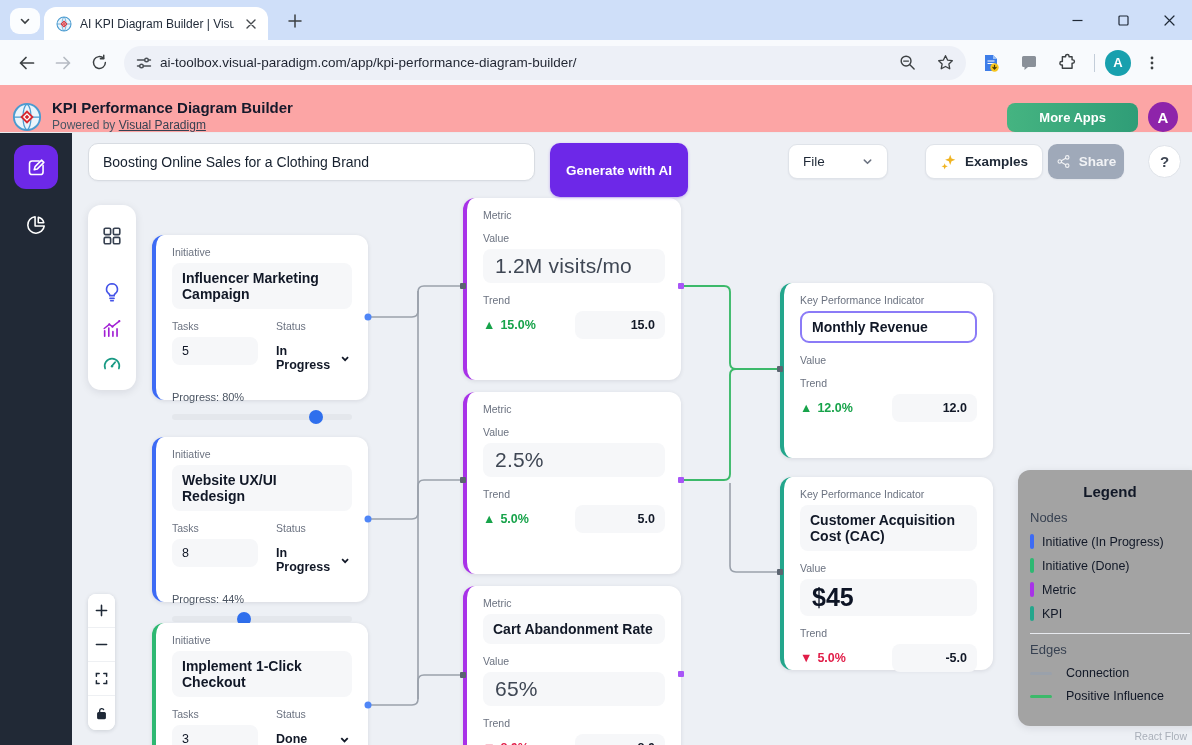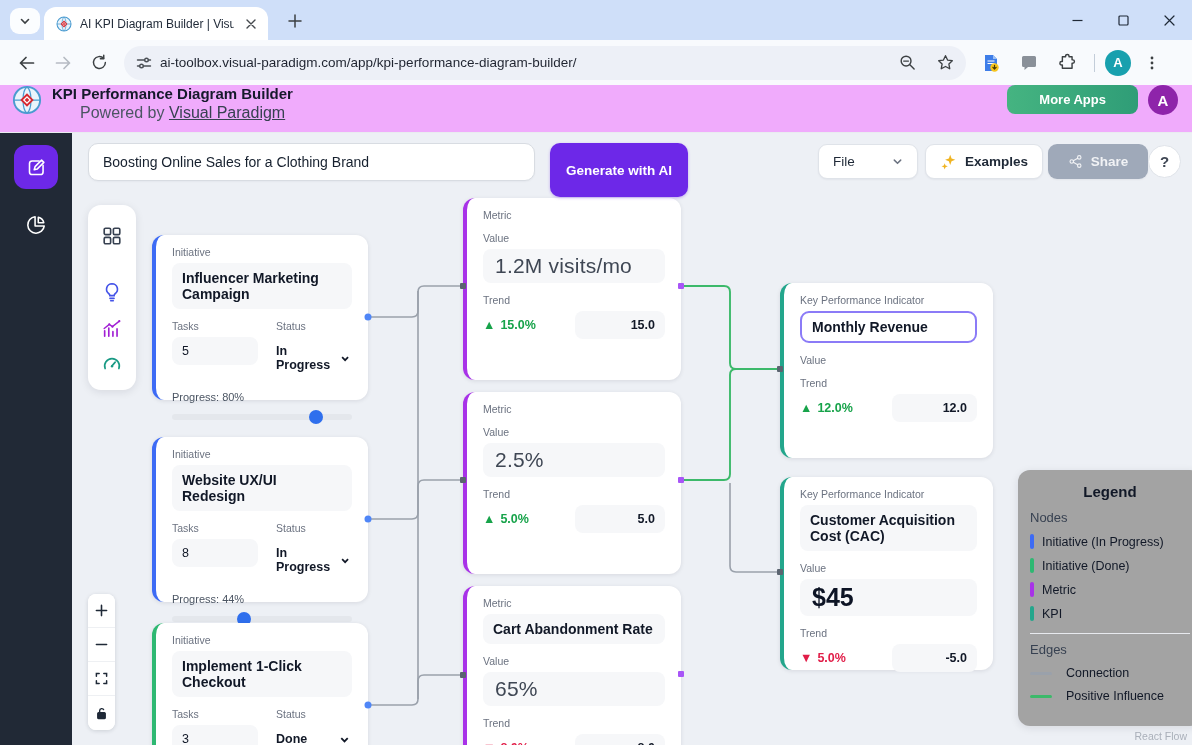--- a/index.html
+++ b/index.html
@@ -25,24 +25,24 @@
   .url-pill { height:34px; flex:1; max-width:842px; margin-left:6px; background:var(--url-pill); border-radius:17px;
     display:flex; align-items:center; padding:0 6px 0 12px; gap:8px; }
   .url-text { flex:1; font-size:13.5px; color:#1f2430; white-space:nowrap; overflow:hidden; }
   .pill-ico { width:30px; height:30px; border-radius:50%; display:flex; align-items:center; justify-content:center; flex:none; }
   .nav-right { display:flex; align-items:center; gap:4px; margin-left:6px; }
   .nav-divider { width:1px; height:18px; background:#c3cdd9; margin:0 6px; }
   .browser-avatar { width:26px; height:26px; border-radius:50%; background:var(--browser-avatar); color:#fff;
     font-size:13px; font-weight:bold; display:flex; align-items:center; justify-content:center; }
 
   
-  .app-header { position:absolute; left:0; top:85px; width:100%; height:48px; background:#f0abfc;
-    border-bottom:1px solid #e9ecf0; display:flex; align-items:flex-start; padding:0 14px 0 12px; gap:10px; }
+  .app-header { position:absolute; left:0; top:85px; width:100%; height:48px; background:#fca5a5;
+    border-bottom:1px solid #e9ecf0; display:flex; align-items:flex-end; padding:0 14px 0 12px; gap:10px; }
   .app-title { font-size:15px; font-weight:bold; color:#15192b; line-height:1.25; }
-  .app-sub { font-size:16px; color:#4b5563;margin-left:28px; }
+  .app-sub { font-size:12px; color:#4b5563; }
   .app-sub a { color:#374151; }
   .header-spacer { flex:1; }
   .more-apps { height:29px; padding:0 32px; border:none; border-radius:8px; color:#fff; font-size:13px; font-weight:bold;
     background:linear-gradient(90deg, var(--more-apps-green-1), var(--more-apps-green-2)); cursor:pointer;
     font-family:"Liberation Sans", sans-serif; }
   .app-avatar { width:30px; height:30px; border-radius:50%; background:var(--header-avatar); color:#fff;
     font-weight:bold; font-size:15px; display:flex; align-items:center; justify-content:center; }
 
   
   .sidebar { position:absolute; left:0; top:133px; width:72px; bottom:0; background:var(--sidebar-bg); }
@@ -60,23 +60,23 @@
   
   .prompt-input { position:absolute; left:16px; top:10px; width:447px; height:38px; z-index:10;
     border:1px solid #d8dce2; border-radius:10px; background:#fff; padding:0 14px; font-size:14px; color:#16202e;
     font-family:"Liberation Sans", sans-serif; box-shadow:0 1px 2px rgba(16,24,40,.04); }
   .generate-btn { position:absolute; left:478px; top:10px; width:138px; height:54px; z-index:10; border:none;
     border-radius:10px; background:var(--accent); color:#fff; font-size:13.5px; font-weight:bold; cursor:pointer;
     font-family:"Liberation Sans", sans-serif; box-shadow:0 1px 3px rgba(109,40,232,.35); }
   .tb-btn { position:absolute; top:11px; height:35px; z-index:10; background:#fff; border:1px solid #dfe3e9;
     border-radius:9px; display:flex; align-items:center; justify-content:center; gap:8px; font-size:13.5px;
     color:#1f2937; font-weight:bold; box-shadow:0 1px 2px rgba(16,24,40,.05); cursor:pointer; }
-  .file-btn { left:746px; width:100px; font-weight:normal; justify-content:space-between; padding:4px 14px; }
+  .file-btn { left:716px; width:100px; font-weight:normal; justify-content:space-between; padding:4px 14px; }
   .examples-btn { left:853px; width:118px; }
-  .share-btn { left:976px; width:100px; background:var(--share-bg); border:none; color:rgba(255,255,255,.85); }
+  .share-btn { left:976px; width:76px; background:var(--share-bg); border:none; color:rgba(255,255,255,.85); }
   .help-btn { left:1076px; top:12px; width:33px; height:33px; z-index:10; position:absolute; background:#fff;
     border:1px solid #dfe3e9; border-radius:50%; display:flex; align-items:center; justify-content:center;
     font-size:15px; font-weight:bold; color:#3f4754; cursor:pointer; font-family:"Liberation Sans", sans-serif; }
 
   
   .tool-panel { position:absolute; left:16px; top:72px; width:48px; height:185px; z-index:10; background:#fff;
     border-radius:13px; box-shadow:0 2px 8px rgba(16,24,40,.1); display:flex; flex-direction:column;
     align-items:center; padding:13px 0; }
   .tool-panel .divider { width:26px; height:1px; background:#e5e7eb; margin:10px 0; }
   .tool-ico { width:24px; height:24px; display:flex; align-items:center; justify-content:center; margin:7px 0; cursor:pointer; }

